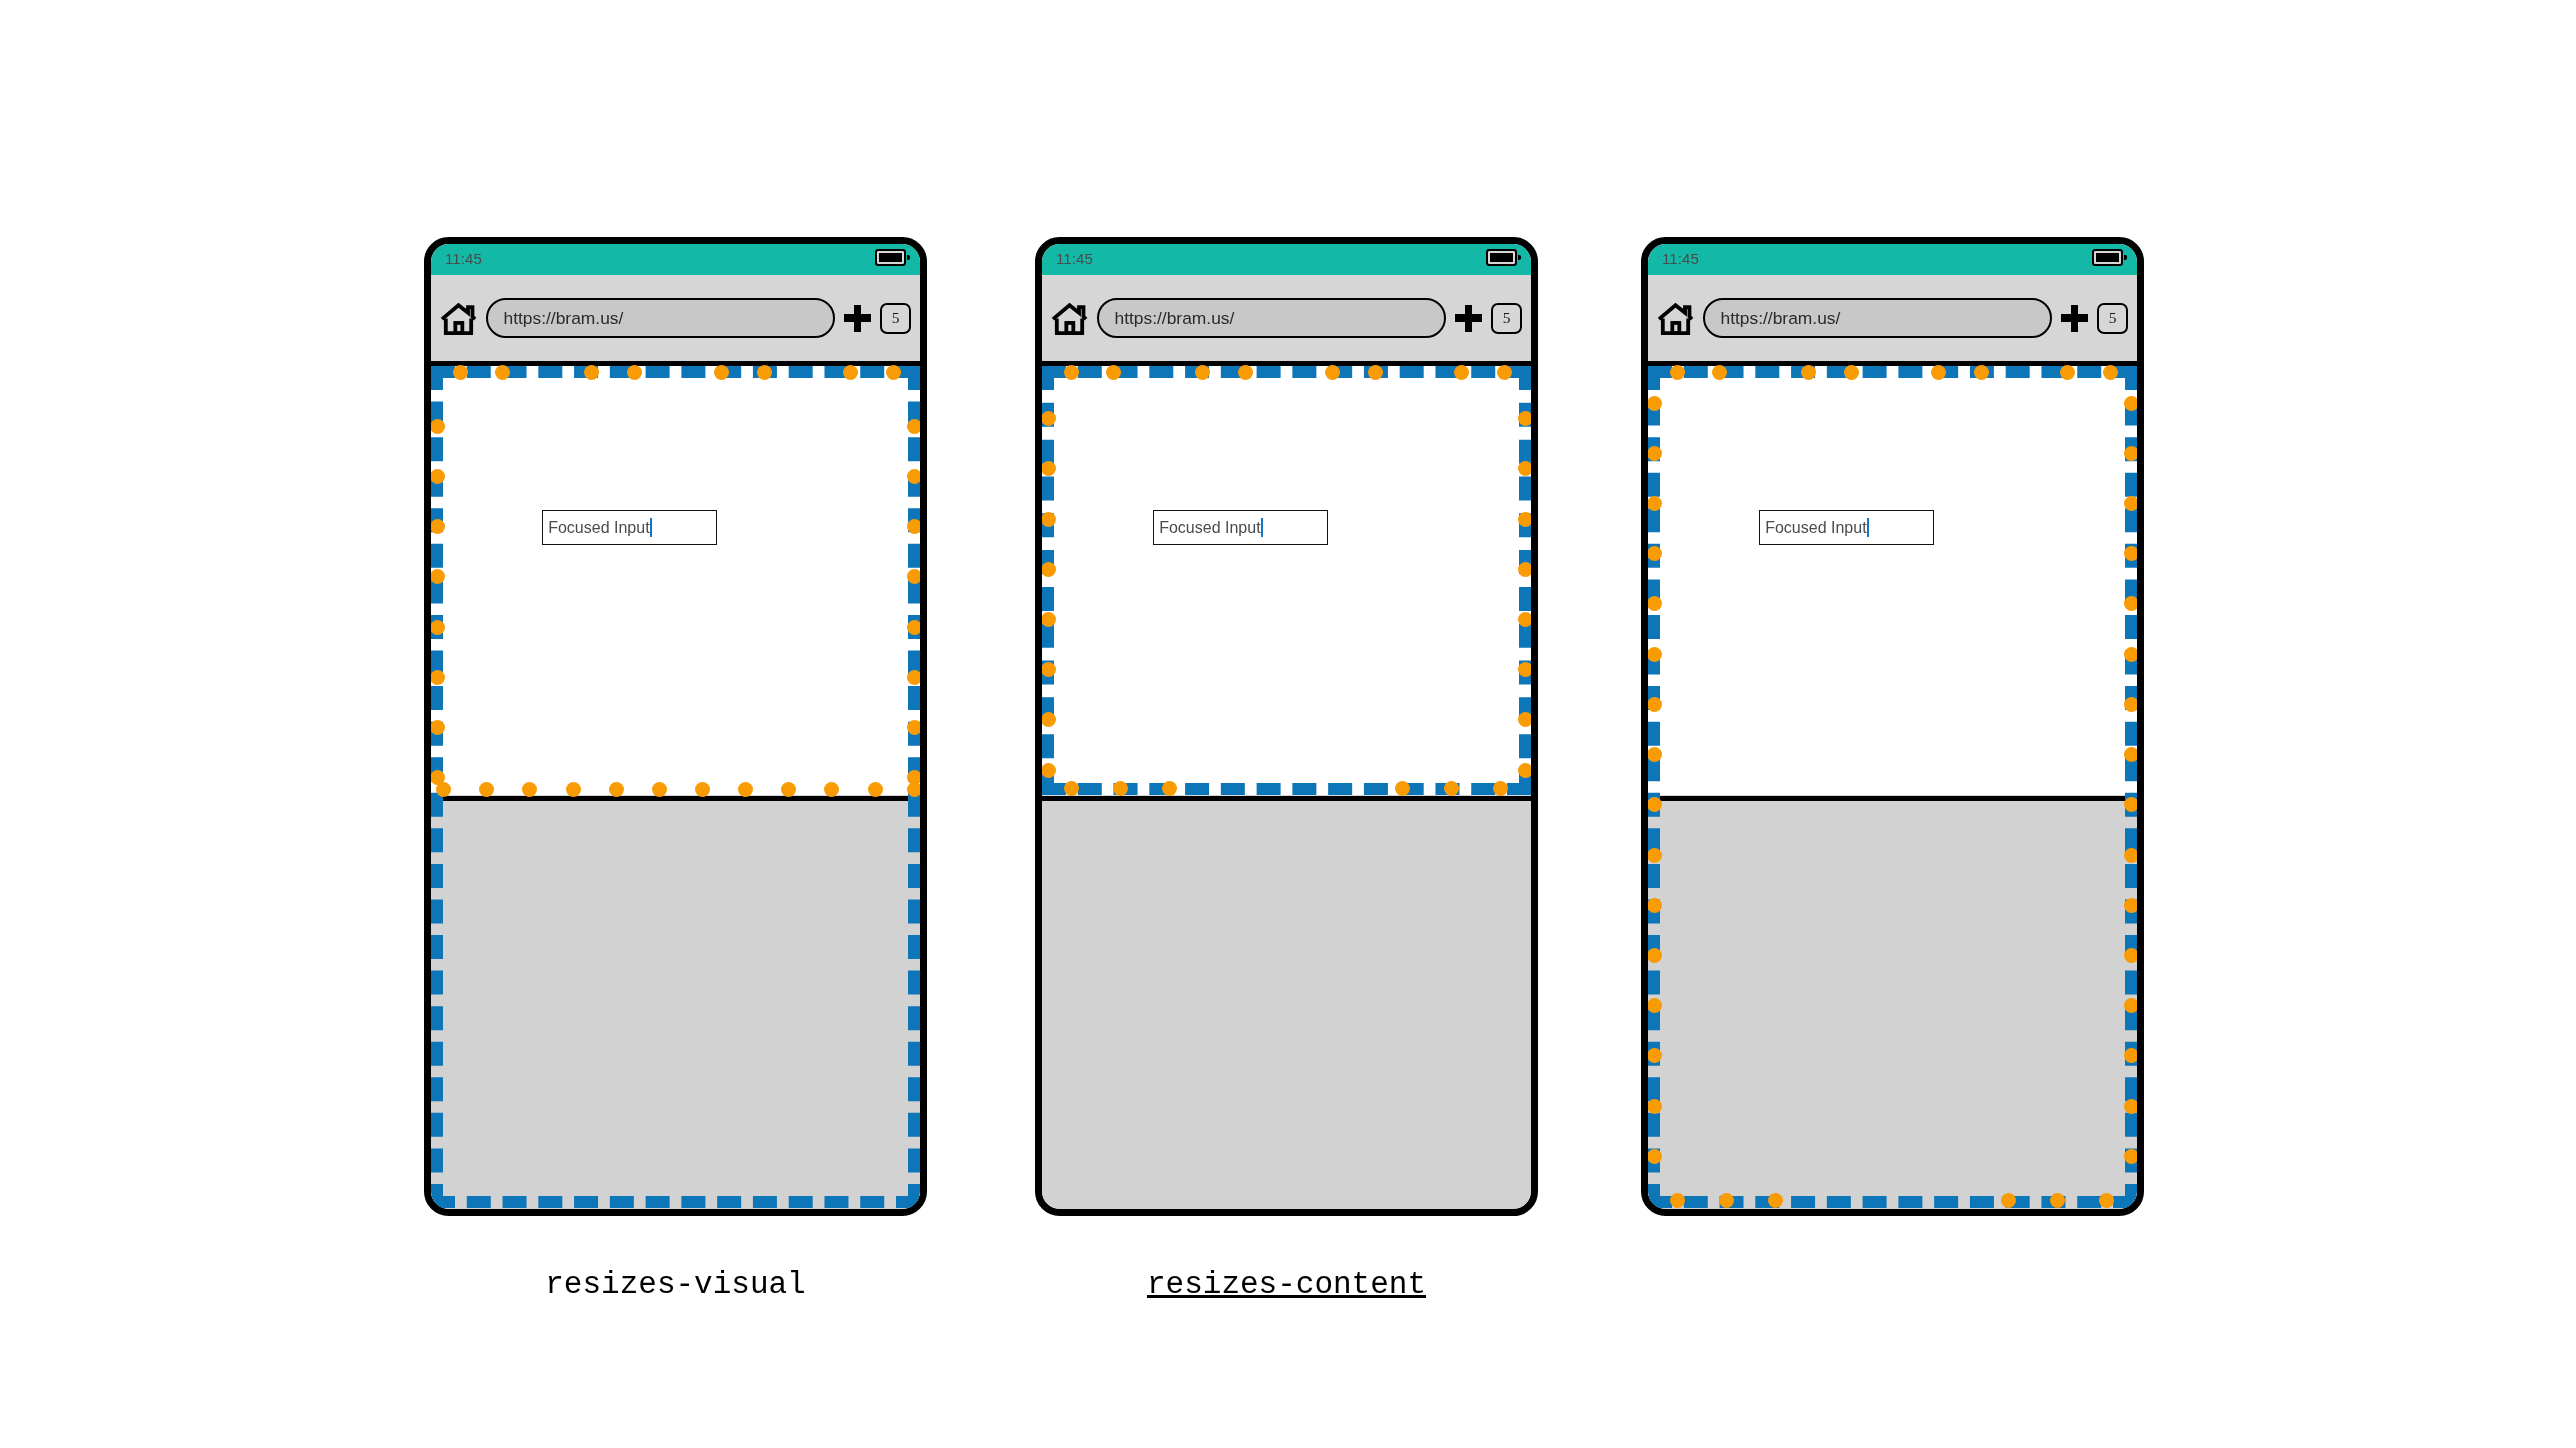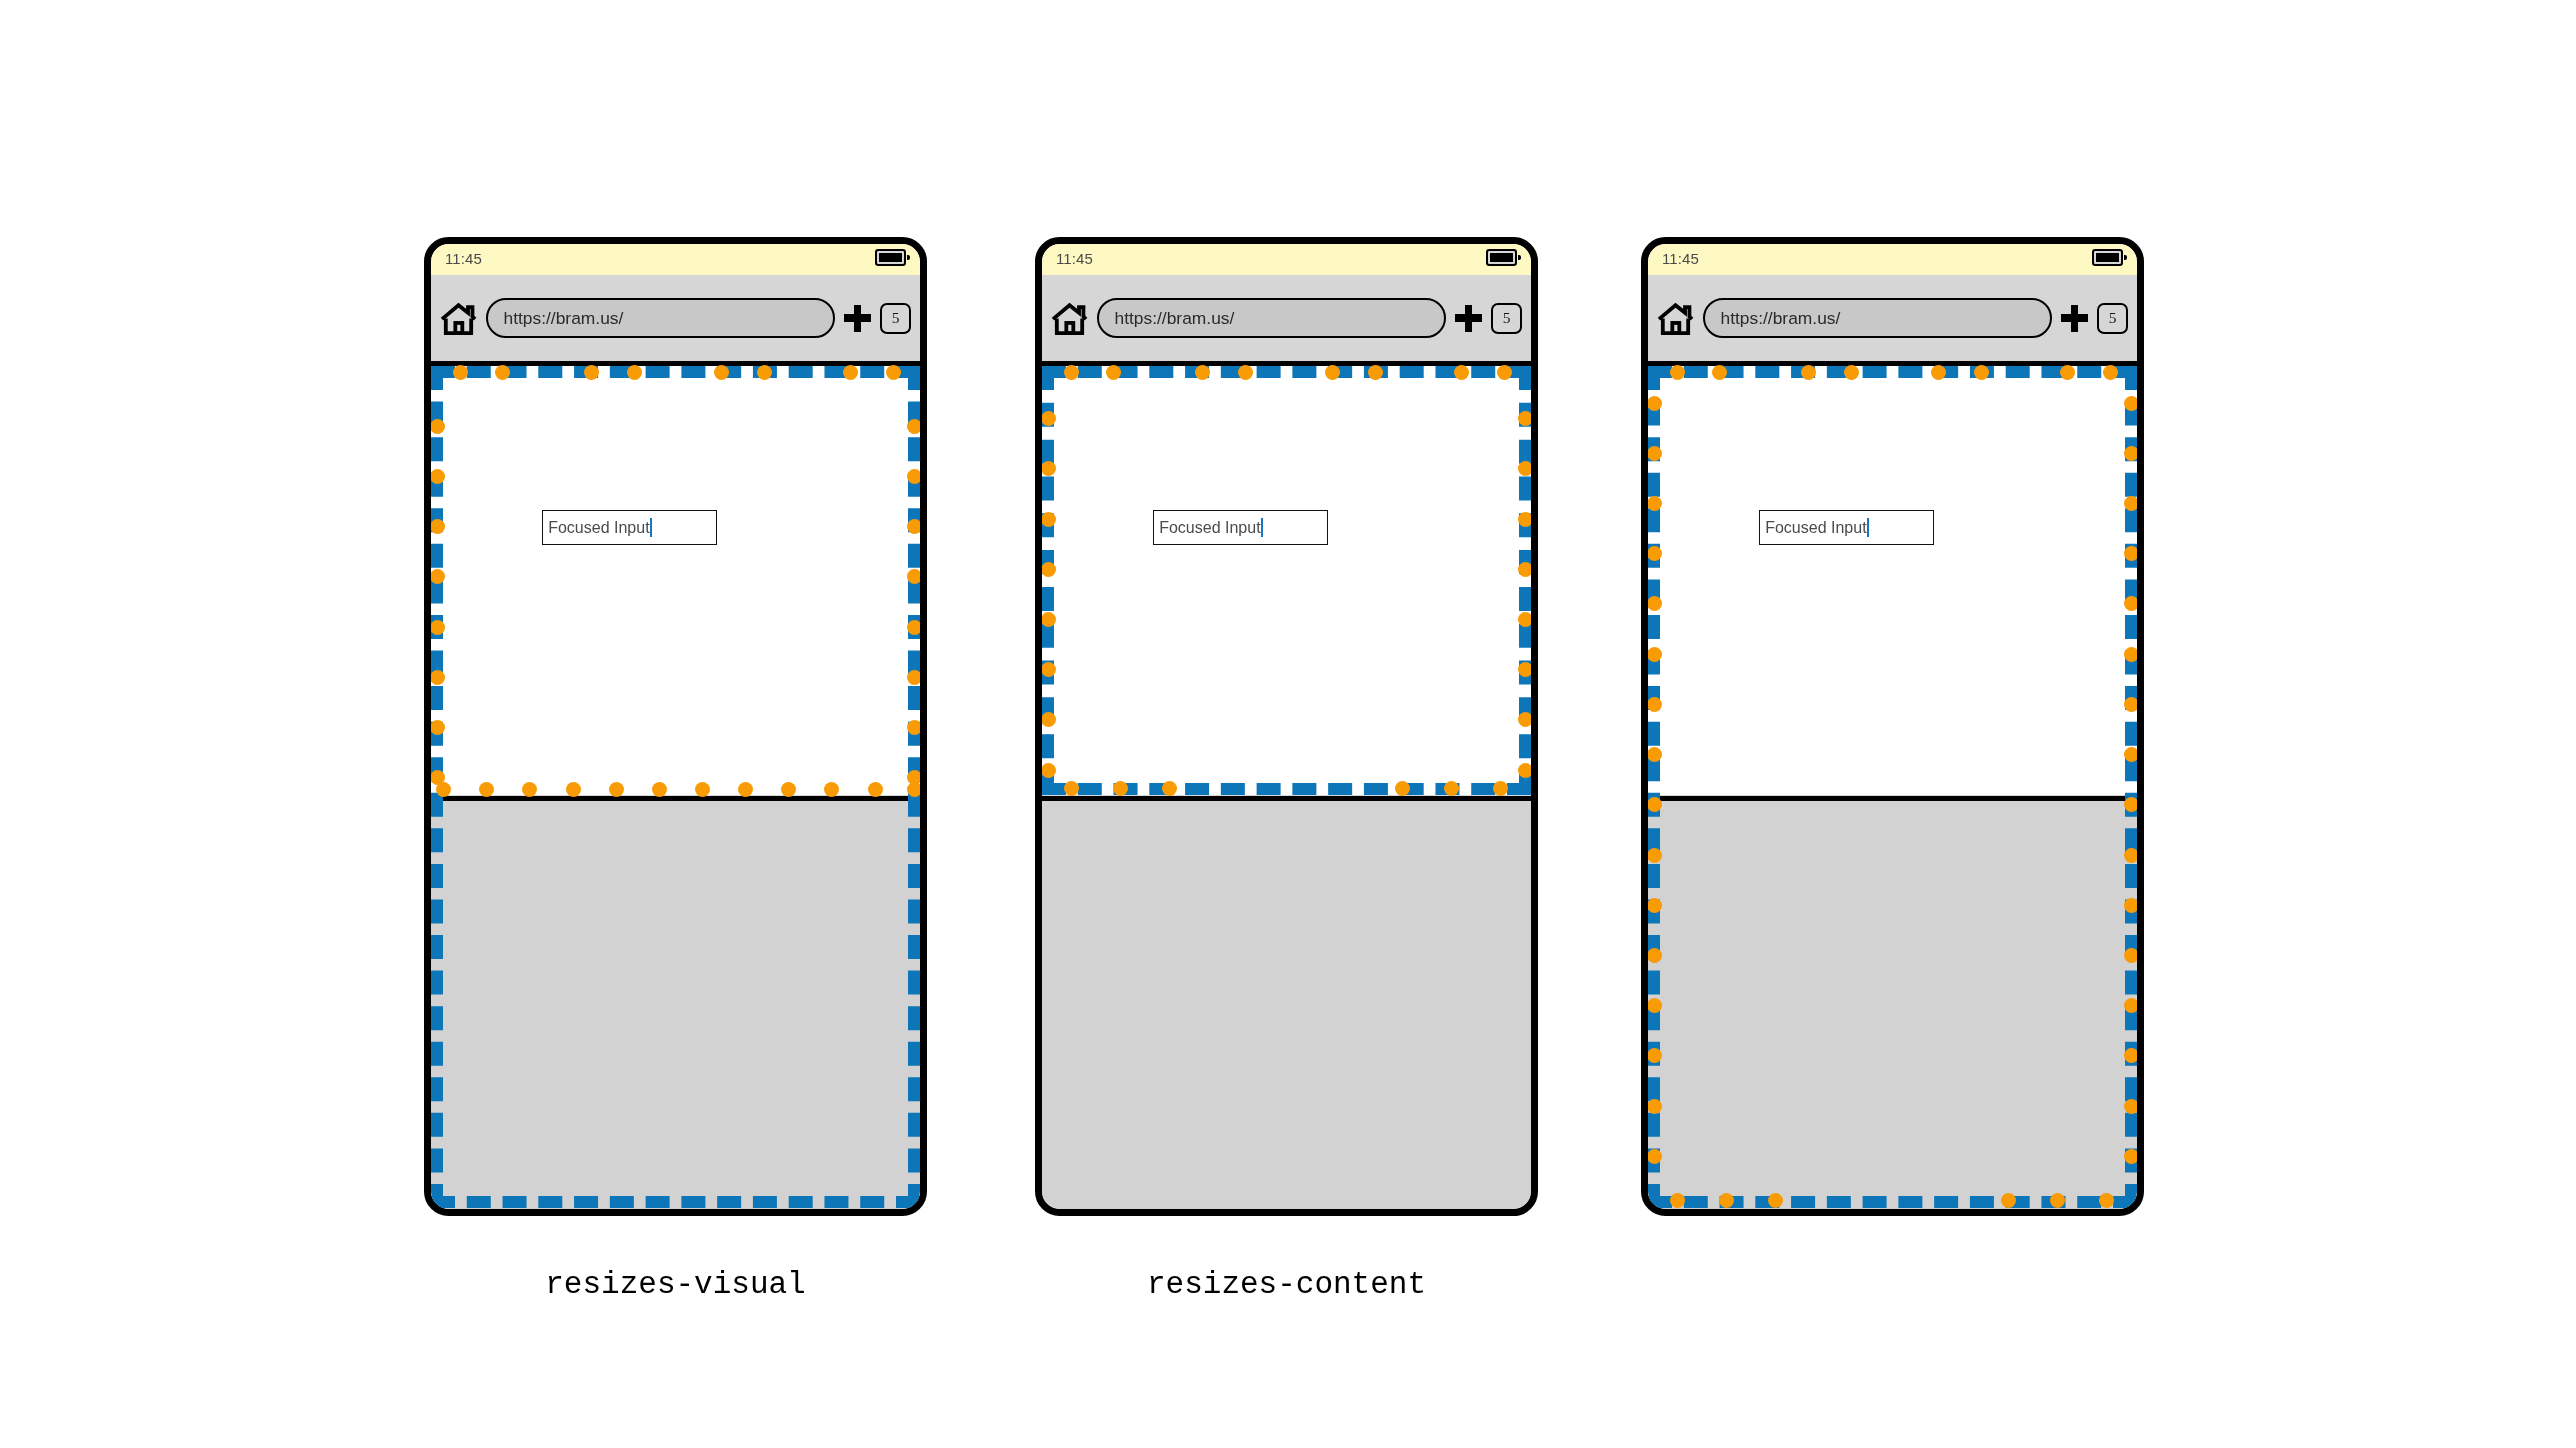--- a/index.html
+++ b/index.html
@@ -41,21 +41,21 @@
     inset: 0;
     overflow: hidden;
     border-radius: 17.4px;
   }
 
   
   .status-bar {
     position: absolute;
     left: 0; right: 0; top: 0;
     height: 31px;
-    background: #fef9c3;
+    background: #14b8a6;
   }
   .status-time {
     position: absolute;
     left: 14px;
     top: 6.4px;
     font-size: 15px;
     color: #4a4a4a;
     font-family: "Liberation Sans", sans-serif;
     letter-spacing: 0.1px;
   }
@@ -247,21 +247,21 @@
     position: absolute;
     top: 1267px;
     width: 503px;
     text-align: center;
     font-family: "Liberation Mono", monospace;
     font-size: 31px;
     color: #000;
     letter-spacing: 0px;
   }
   #cap-1 { left: 424px; }
-  #cap-2 { left: 1035px; }
+  #cap-2 { left: 1035px; text-decoration: underline; }
   #cap-3 { left: 1641px; }
 </style>
 </head>
 <body>
 
 <div class="stage">
 
   <div class="phone" id="phone-1">
     <div class="phone-inner">
 

